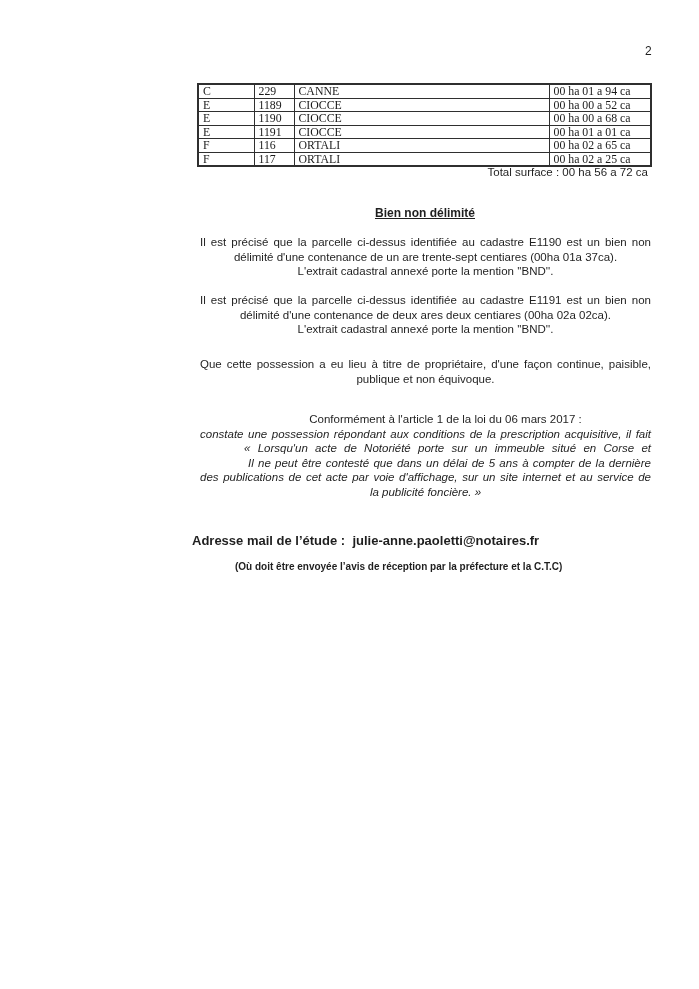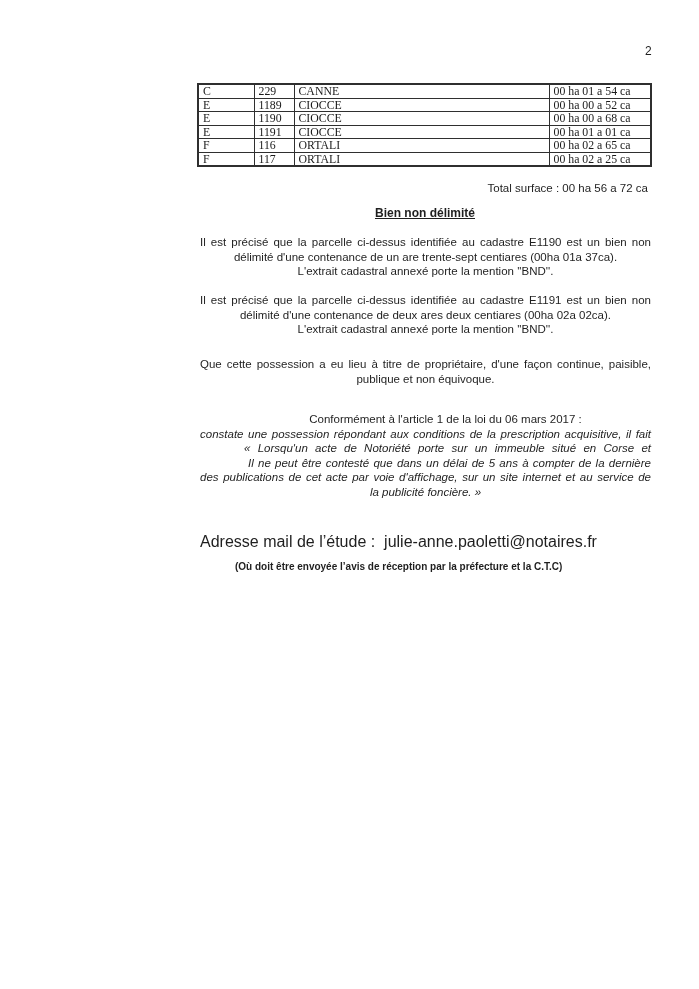--- a/index.html
+++ b/index.html
@@ -32,40 +32,40 @@
   table.cadastre td {
     border: 1px solid #2f2f2f;
     height: 12px;
     line-height: 12.5px;
     padding: 0 2px 0 4px;
     overflow: hidden;
     white-space: nowrap;
   }
 
   
-  .total-line { left: 200px; top: 182px; width: 448px; text-align: right; }
+  .total-line { left: 200px; top: 166px; width: 448px; text-align: right; }
   .heading {
     left: 200px; top: 206px; width: 450px;
     text-align: center; font-weight: bold; font-size: 12px;
   }
   .heading span { text-decoration: underline; }
 
   .para { left: 200px; width: 451px; }
   .p1 { top: 235px; }
   .p2 { top: 293px; }
   .p3 { top: 357px; }
   .law { top: 412px; }
 
   .line { line-height: 14.5px; min-height: 14.5px; text-align: center; }
   .line.j { text-align: justify; text-align-last: justify; }
   .line.i { font-style: italic; }
 
   .email-line {
-    left: 200px; top: 533px; width: 460px;
-    font-weight: normal; white-space: pre-wrap; font-size: 16px;
+    left: 192px; top: 533px; width: 460px;
+    font-weight: bold; white-space: pre-wrap; font-size: 13px;
   }
   .recipient-line {
     left: 200px; top: 561px; width: 460px;
     font-weight: bold; padding-left: 35px; white-space: nowrap; font-size: 10px;
   }
 </style>
 </head>
 <body>
 
 <div class="page">
@@ -78,21 +78,21 @@
         <col style="width:56px">
         <col style="width:40px">
         <col style="width:255px">
         <col style="width:102px">
       </colgroup>
       <tbody>
           <tr>
             <td>C</td>
             <td>229</td>
             <td>CANNE</td>
-            <td>00 ha 01 a 54 ca</td>
+            <td>00 ha 01 a 94 ca</td>
           </tr>
           <tr>
             <td>E</td>
             <td>1189</td>
             <td>CIOCCE</td>
             <td>00 ha 00 a 52 ca</td>
           </tr>
           <tr>
             <td>E</td>
             <td>1190</td>

